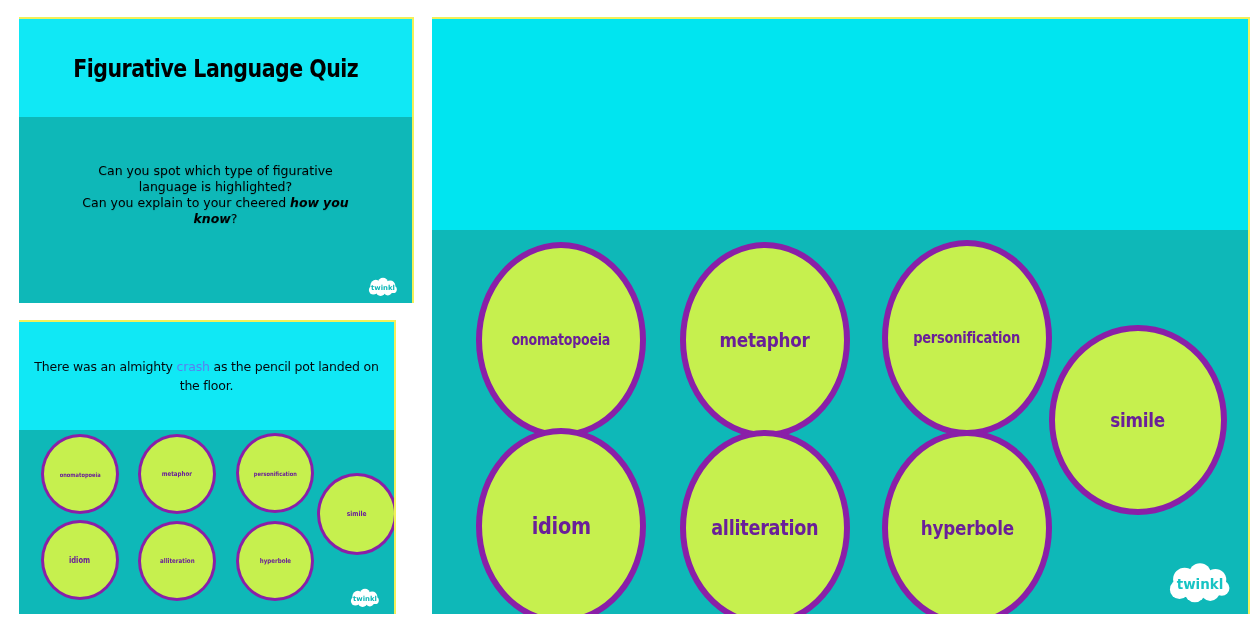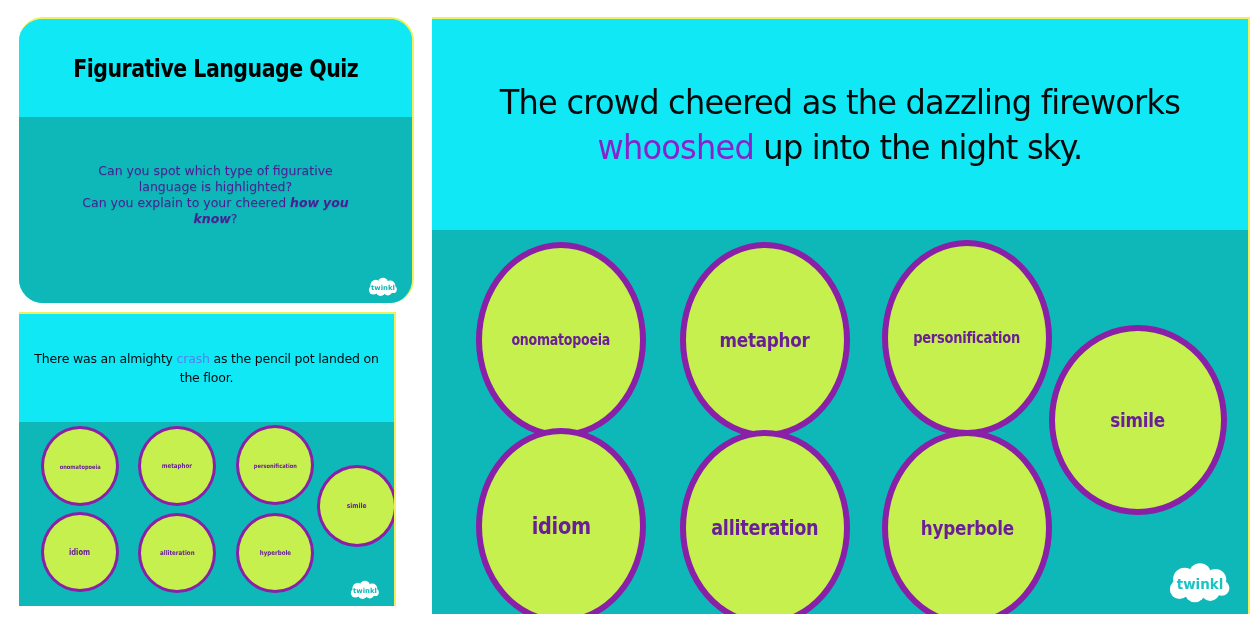--- a/index.html
+++ b/index.html
@@ -47,21 +47,20 @@
     bottom: 0;
     background: #0eb8b8;
   }
 
   
   #thumb-title {
     left: 19px;
     top: 17px;
     width: 395px;
     height: 286px;
-    border-radius: 24px;
   }
   #thumb-title .panel-header { height: 98px; }
   #thumb-title .panel-body  { top: 98px; height: 188px; }
 
   .quiz-title {
     font-family: "DejaVu Sans", sans-serif;
     font-weight: bold;
     font-size: 25px;
     letter-spacing: -0.6px;
     color: #000000;
@@ -69,35 +68,35 @@
     white-space: nowrap;
   }
 
   .quiz-subtitle {
     position: absolute;
     left: 50%;
     top: 46px;
     transform: translateX(-50%);
     width: 285px;
     text-align: center;
-    color: #4c1d95;
+    color: #000000;
     font-family: "DejaVu Sans", sans-serif;
     font-size: 12.5px;
     line-height: 16px;
     text-shadow: 0 1px 1px rgba(0,0,0,0.12);
   }
   .quiz-subtitle .emphasis {
     font-weight: bold;
     font-style: italic;
   }
 
   
   #thumb-question {
     left: 19px;
-    top: 312px;
+    top: 320px;
     width: 377px;
     height: 294px;
   }
   #thumb-question .panel-header { height: 108px; padding: 0 12px; }
   #thumb-question .panel-body  { top: 108px; height: 186px; }
 
   .mini-sentence {
     width: 100%;
     text-align: center;
     font-family: "DejaVu Sans", sans-serif;
@@ -291,25 +290,20 @@
             <circle cx="84" cy="40" r="12"></circle>
             <rect x="16" y="24" width="70" height="26" rx="12"></rect>
           </g>
           <text x="50" y="42" font-family="DejaVu Sans, sans-serif" font-size="23" font-weight="bold" fill="#0eb8b8" text-anchor="middle">twinkl</text>
         </svg>
       </div>
     </div>
   </div>
 
   <div class="panel" id="main-slide">
-    <div class="panel-header">
-      <div class="main-sentence">
-        <span>The crowd cheered as the dazzling fireworks </span><span class="hl">whooshed</span><span> up into the night sky.</span>
-      </div>
-    </div>
     <div class="panel-body">
 
       <div class="bubble b-main" id="bubble-onomatopoeia">
         <span class="bubble-label">onomatopoeia</span>
       </div>
       <div class="bubble b-main" id="bubble-metaphor">
         <span class="bubble-label">metaphor</span>
       </div>
       <div class="bubble b-main" id="bubble-personification">
         <span class="bubble-label">personification</span>

